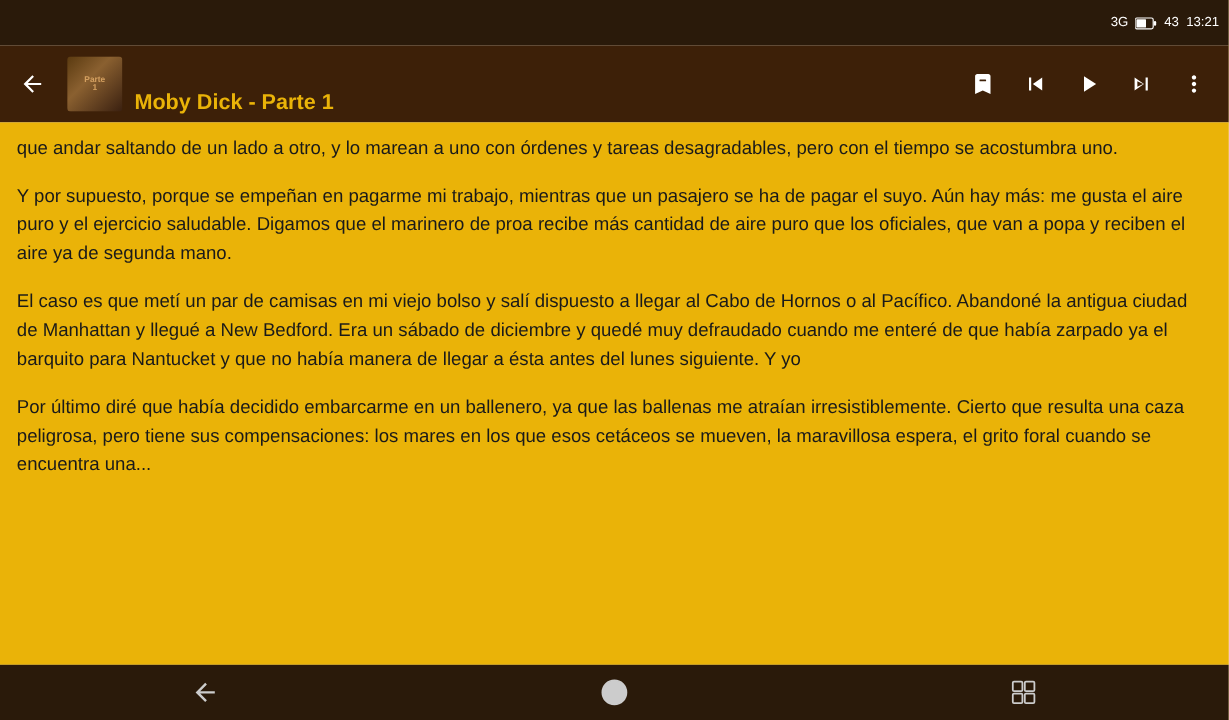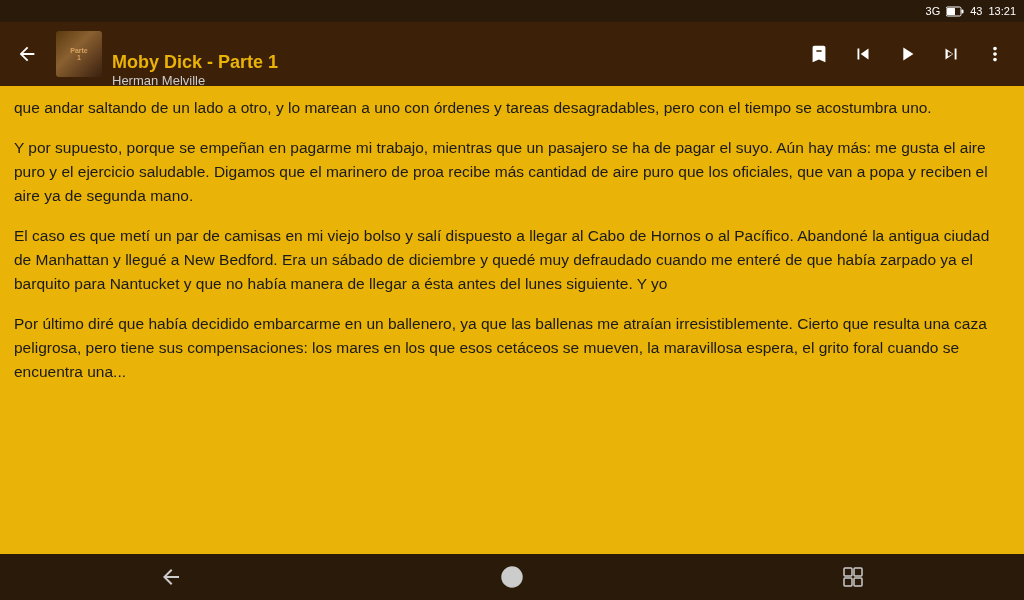--- a/index.html
+++ b/index.html
@@ -14,21 +14,21 @@
       background: #f5e6c8;
       font-family: sans-serif;
       overflow: hidden;
       display: flex;
       flex-direction: column;
     }
 
     
     .status-bar {
       background: #2a1a0a;
-      height: 22px;
+      height: 38px;
       display: flex;
       align-items: center;
       justify-content: flex-end;
       padding: 0 8px;
       gap: 6px;
     }
 
     .status-bar-text {
       color: #fff;
       font-size: 11px;
@@ -194,21 +194,20 @@
   </button>
 
   <div class="album-art">
     <div class="album-art-inner">
       <span class="album-art-text">Parte<br>1</span>
     </div>
   </div>
 
   <div class="book-title-area">
     <span class="book-title">Moby Dick - Parte 1</span>
-    <span class="book-author">Herman Melville</span>
   </div>
 
   <div class="toolbar-actions">
 
     <button class="toolbar-btn">
       <svg viewBox="0 0 24 24" fill="white">
         <path d="M17 3H7c-1.1 0-2 .9-2 2v16l7-3 7 3V5c0-1.1-.9-2-2-2z"></path>
         <rect x="9" y="8" width="6" height="1.5" fill="#3d2008" rx="0.5"></rect>
       </svg>
     </button>

